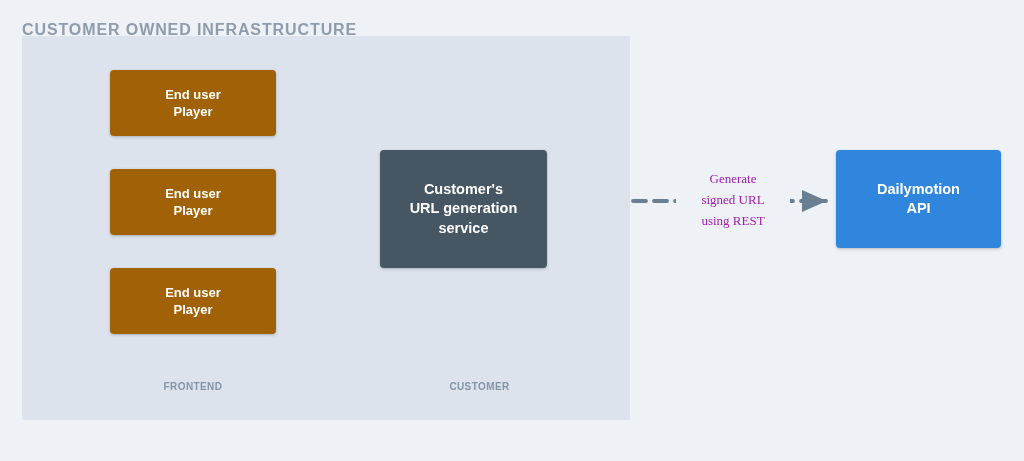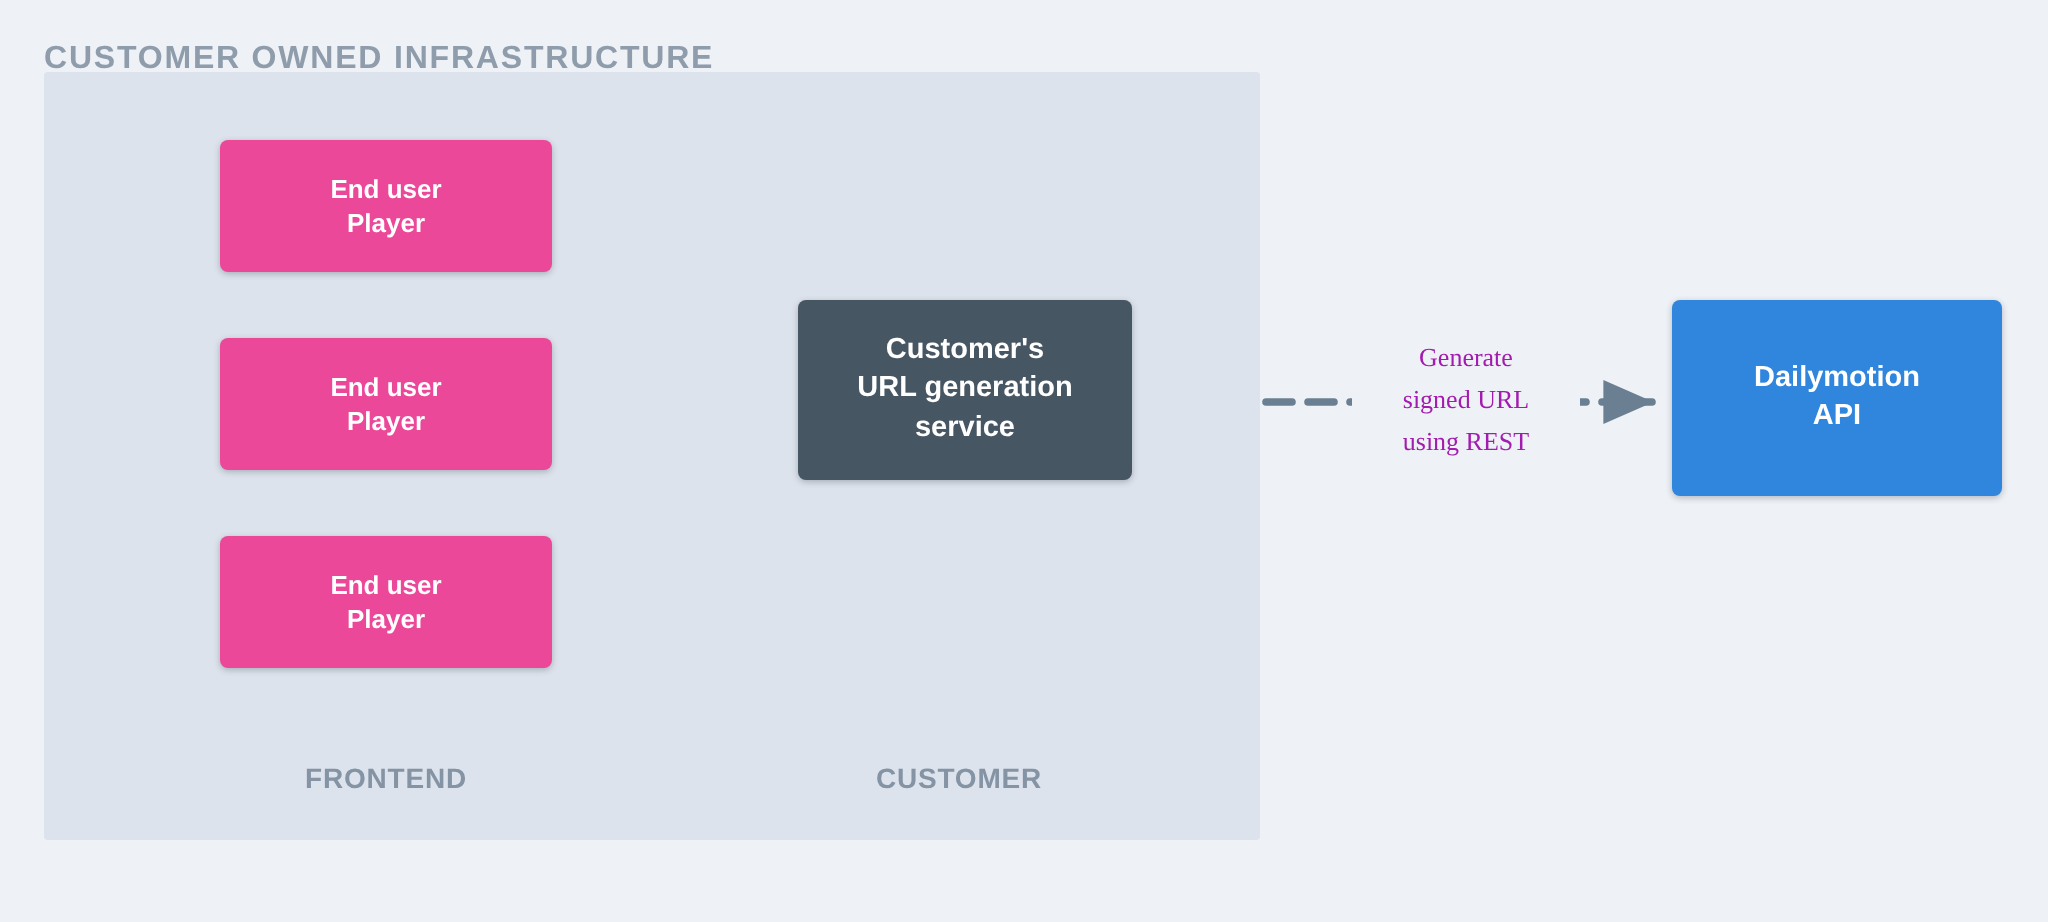--- a/index.html
+++ b/index.html
@@ -58,53 +58,53 @@
   }
   .node-text {
     white-space: pre-line;
     display: block;
   }
 
   .node-player {
     left: 110px;
     width: 166px;
     height: 66px;
-    background: #ec4899;
+    background: #a16207;
     font-size: 13px;
     font-weight: 700;
   }
   #player-1 { top: 70px; }
   #player-2 { top: 169px; }
   #player-3 { top: 268px; }
 
   .node-service {
-    left: 399px;
+    left: 380px;
     top: 150px;
     width: 167px;
-    height: 90px;
+    height: 118px;
     background: #475663;
     font-size: 14.5px;
     font-weight: 700;
   }
 
   .node-api {
     left: 836px;
     top: 150px;
     width: 165px;
     height: 98px;
     background: #3086dd;
     font-size: 14.5px;
     font-weight: 700;
   }
 
   
   .tier-caption {
     position: absolute;
     top: 381px;
-    font-size: 14px;
+    font-size: 10px;
     font-weight: 700;
     letter-spacing: 0.4px;
     color: #8494a5;
     text-align: center;
     white-space: nowrap;
   }
   #tier-frontend { left: 110px; width: 166px; }
   #tier-backend  { left: 396px; width: 167px; }
 
   

